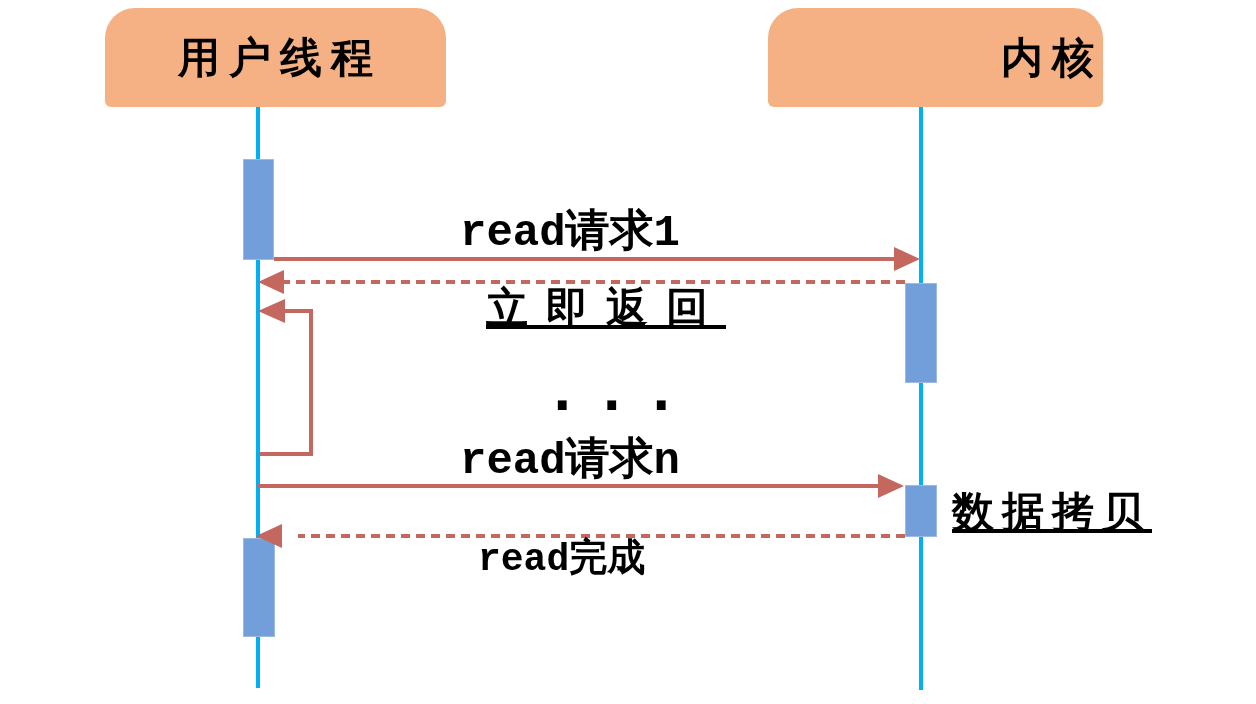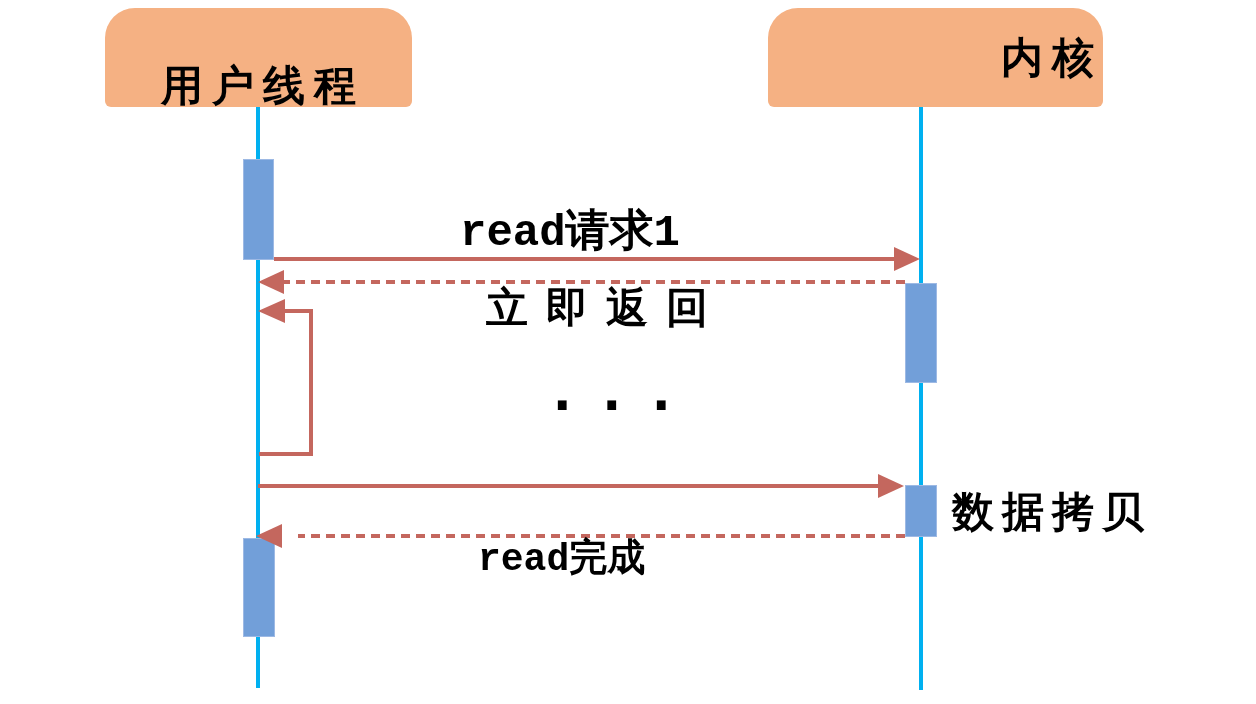--- a/index.html
+++ b/index.html
@@ -41,20 +41,21 @@
   .arrow-fill{fill:var(--arrow);stroke:none;}
   .msg-label{
     position:absolute;line-height:1.05;white-space:nowrap;
     font-family:Liberation Mono, monospace;
     font-weight:600;font-size:44px;
   }
   .cjk-label{
     position:absolute;line-height:1.05;white-space:nowrap;
     font-weight:bold;font-size:42px;
     font-family:"DejaVu Sans","Liberation Sans",sans-serif;
+    text-decoration:underline;
   }
   .label-immediate-return{left:486px;top:286px;letter-spacing:18px;font-size:42px;}
   .label-read-request-1{left:460px;top:210px;}
   .label-read-request-n{left:460px;top:438px;}
   .label-read-complete{left:478px;top:540px;font-size:38px;}
   .label-thread-polling{left:28px;top:351px;font-size:38px;letter-spacing:11px;color:var(--polling-label);}
   .label-wait-data{left:950px;top:306px;letter-spacing:8px;}
   .label-data-copy{left:952px;top:490px;letter-spacing:8px;}
   .label-ellipsis{
     left:546px;top:350px;font-size:54px;font-weight:bold;
@@ -63,21 +64,21 @@
   }
 </style>
 </head>
 <body>
 
 <div class="canvas">
 
   <div class="lifeline" style="left:256px;top:107px;height:581px;"></div>
   <div class="lifeline" style="left:919px;top:107px;height:583px;"></div>
 
-  <div class="actor-header" style="left:105px;width:307px;align-items:flex-end;">
+  <div class="actor-header" style="left:105px;width:341px;">
     <span class="actor-label">用户线程</span>
   </div>
   <div class="actor-header" style="left:768px;width:335px;justify-content:flex-end;">
     <span class="actor-label">内核</span>
   </div>
 
   <div class="activation" style="left:243px;top:159px;width:31px;height:101px;"></div>
   <div class="activation" style="left:905px;top:283px;width:32px;height:100px;"></div>
   <div class="activation" style="left:905px;top:485px;width:32px;height:52px;"></div>
   <div class="activation" style="left:243px;top:538px;width:32px;height:99px;"></div>
@@ -106,17 +107,18 @@
 
     <g>
       <line class="arrow-stroke" x1="905" y1="536" x2="298" y2="536" stroke-width="4" stroke-dasharray="9 6"></line>
       <polygon class="arrow-fill" points="256,536 282,524 282,548"></polygon>
     </g>
   </svg>
 
   <div class="msg-label label-read-request-1">read请求1</div>
   <div class="cjk-label label-immediate-return">立即返回</div>
   <div class="label-ellipsis" style="position:absolute;">...</div>
+  <div class="msg-label label-read-request-n">read请求n</div>
   <div class="msg-label label-read-complete">read完成</div>
 
   <div class="cjk-label label-data-copy">数据拷贝</div>
 
 </div>
 
 </body></html>

